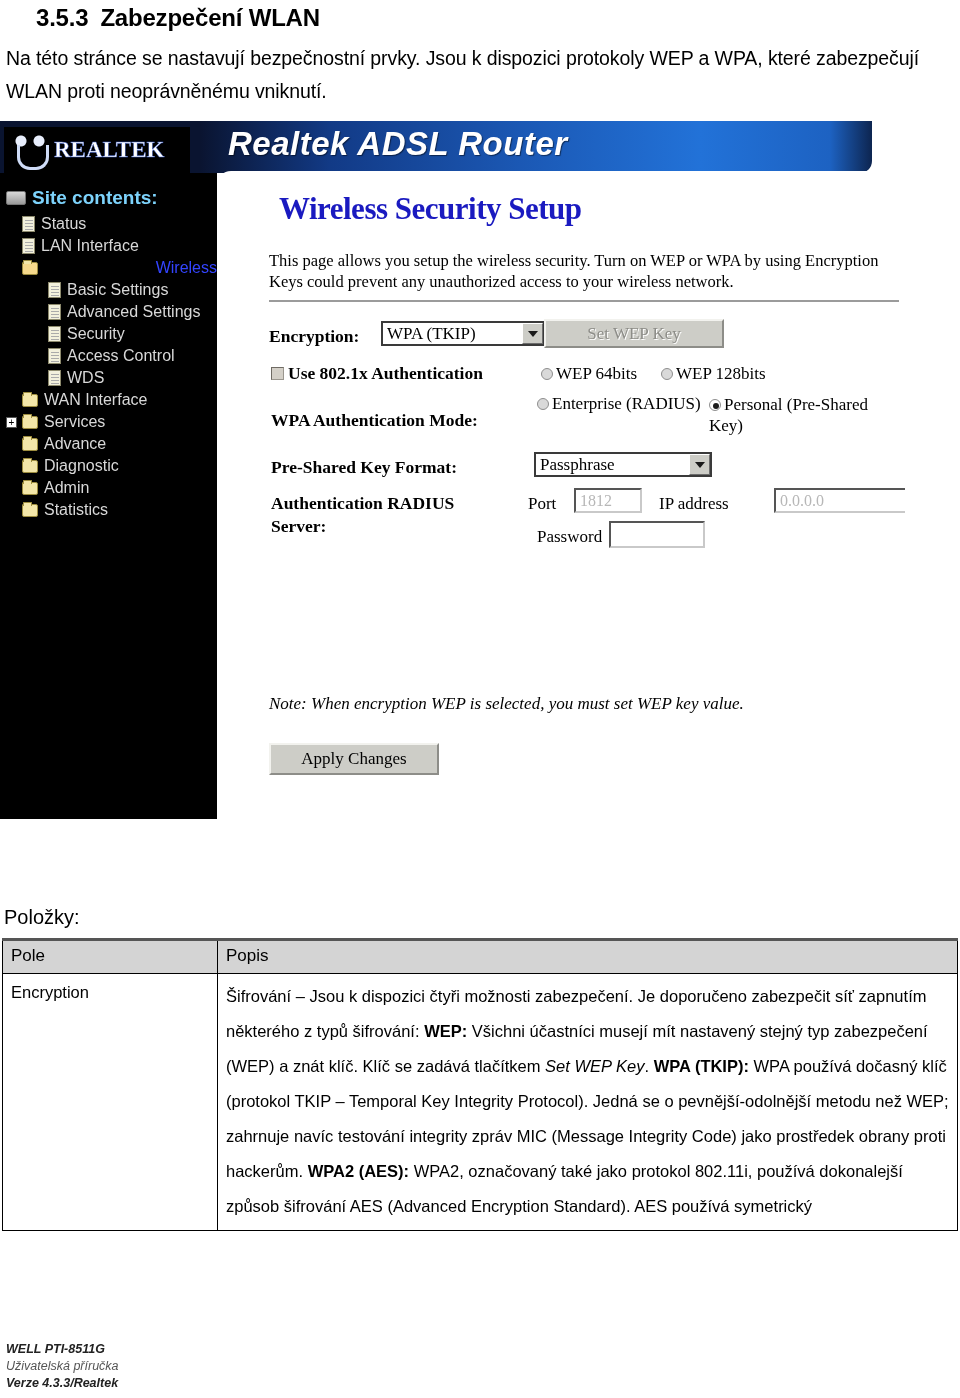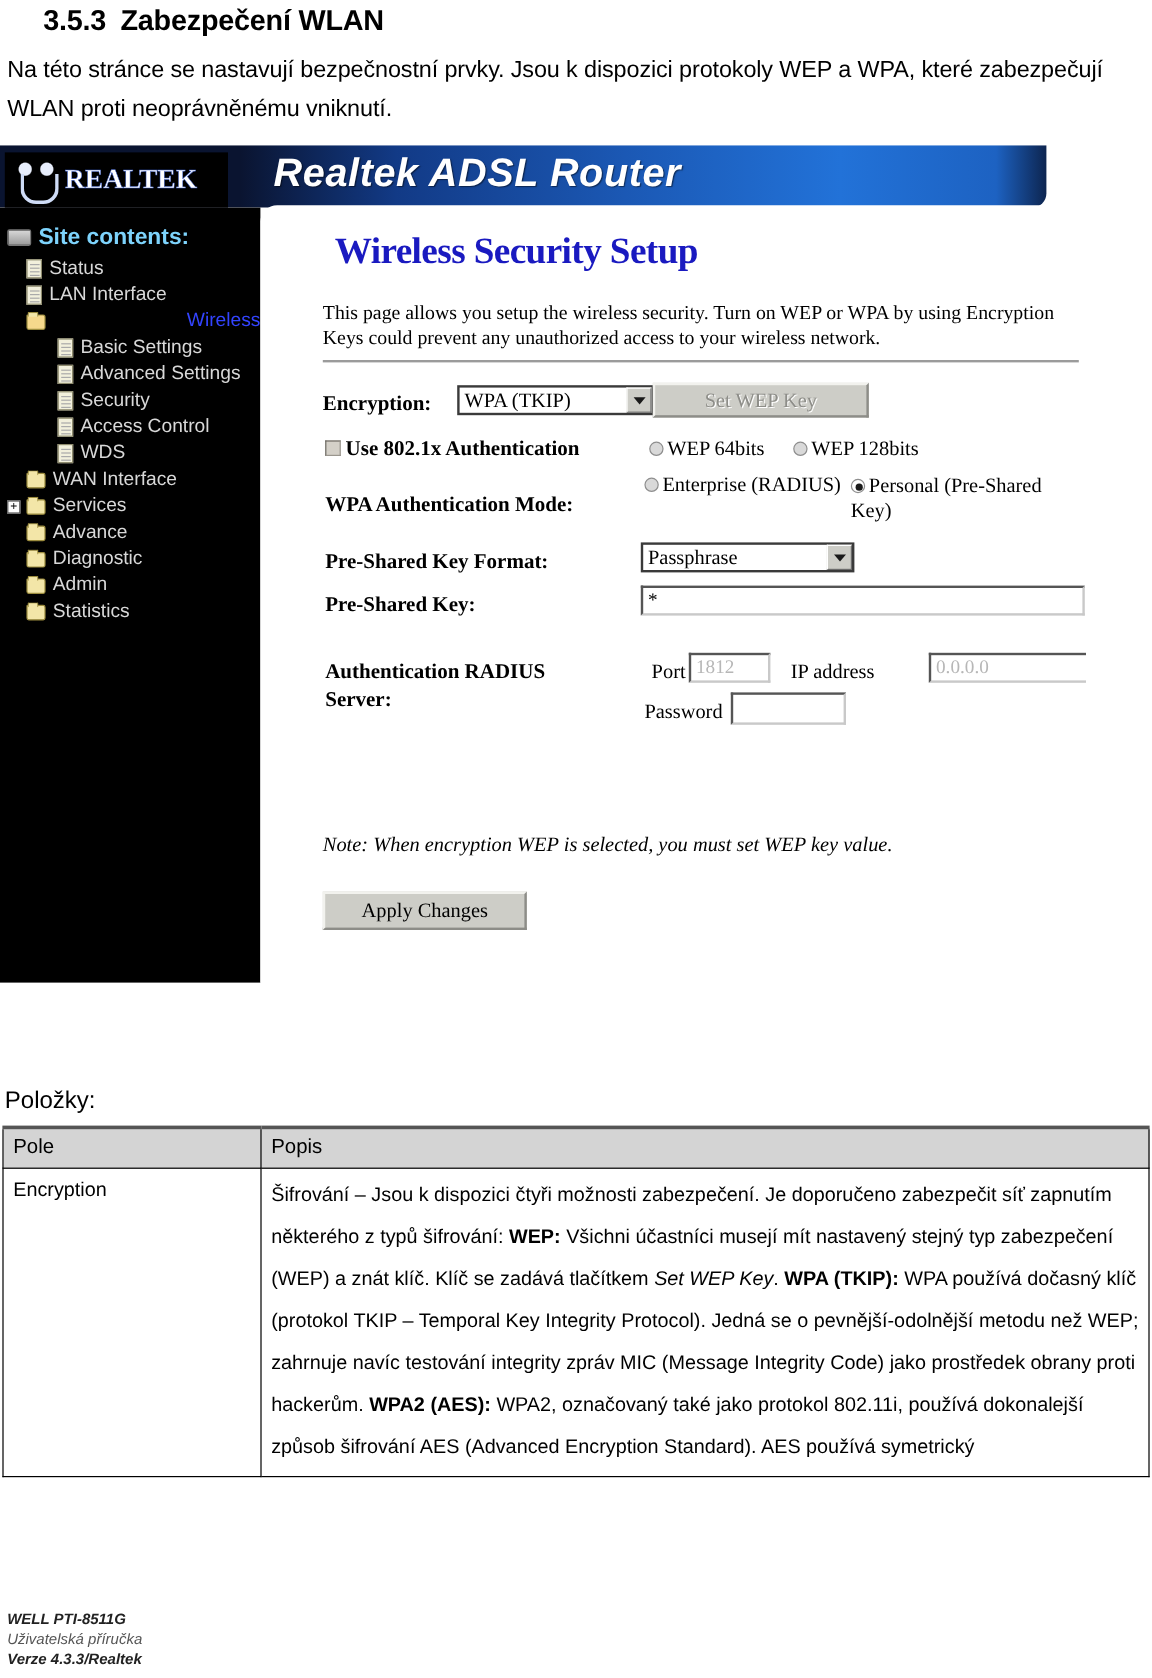--- a/index.html
+++ b/index.html
@@ -464,31 +464,27 @@
       <div class="row" style="height:36px;">
         <span class="lbl" style="position:absolute;left:2px;top:5px;">Pre-Shared Key Format:</span>
         <span class="sel-box" style="position:absolute;left:265px;top:0;width:178px;">
           <span>Passphrase</span>
           <span class="arrow">
               <span class="caret"></span>
             </span>
         </span>
       </div>
 
-      <div class="row" style="height:56px;">
-        <span class="lbl" style="position:absolute;left:2px;top:5px;">Pre-Shared Key:</span>
-        <span class="inp" style="position:absolute;left:265px;top:0;width:370px;">*</span>
-      </div>
 
       <div class="row" style="height:70px;">
         <span class="lbl" style="position:absolute;left:2px;top:4px;line-height:23px;">
           <span>Authentication RADIUS</span><br>
           <span>Server:</span>
         </span>
-        <span style="position:absolute;left:274px;top:6px;">Port</span>
+        <span style="position:absolute;left:259px;top:6px;">Port</span>
         <span class="inp ghost" style="position:absolute;left:305px;top:0;width:68px;">1812</span>
         <span style="position:absolute;left:390px;top:6px;">IP address</span>
         <span class="inp ghost" style="position:absolute;left:475px;top:0;width:160px;margin-left:30px;">0.0.0.0</span>
         <span style="position:absolute;left:268px;top:39px;">Password</span>
         <span class="inp" style="position:absolute;left:340px;top:33px;width:96px;height:27px;"></span>
       </div>
     </div>
 
     <div class="note">Note: When encryption WEP is selected, you must set WEP key value.</div>
     <div class="apply-wrap">

